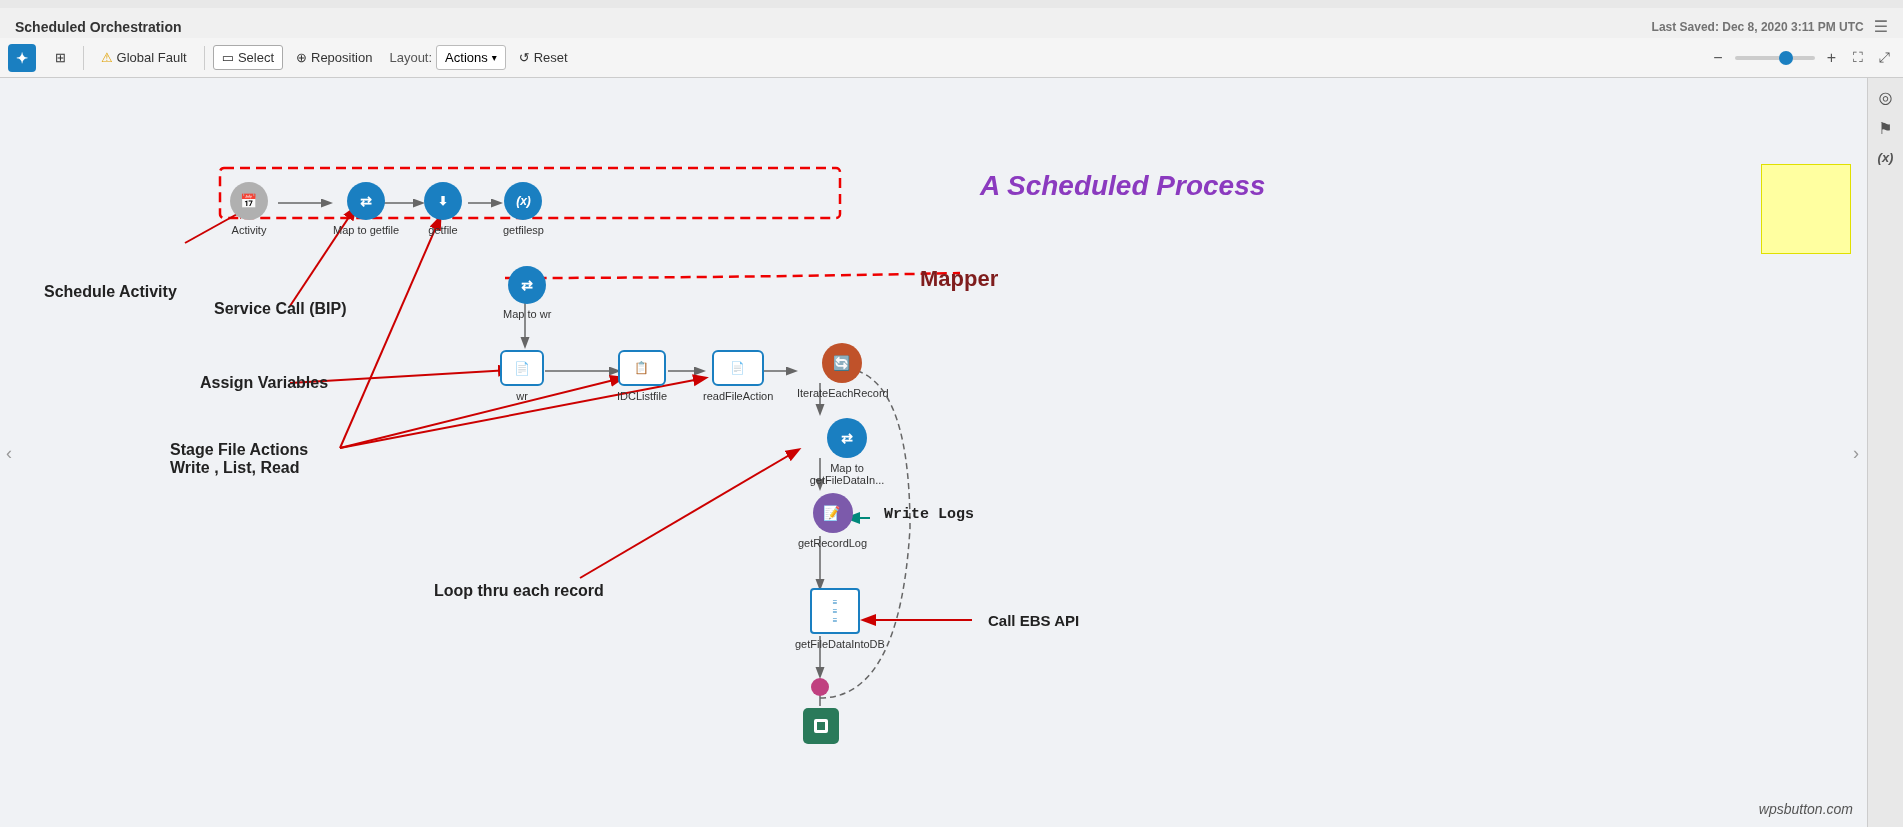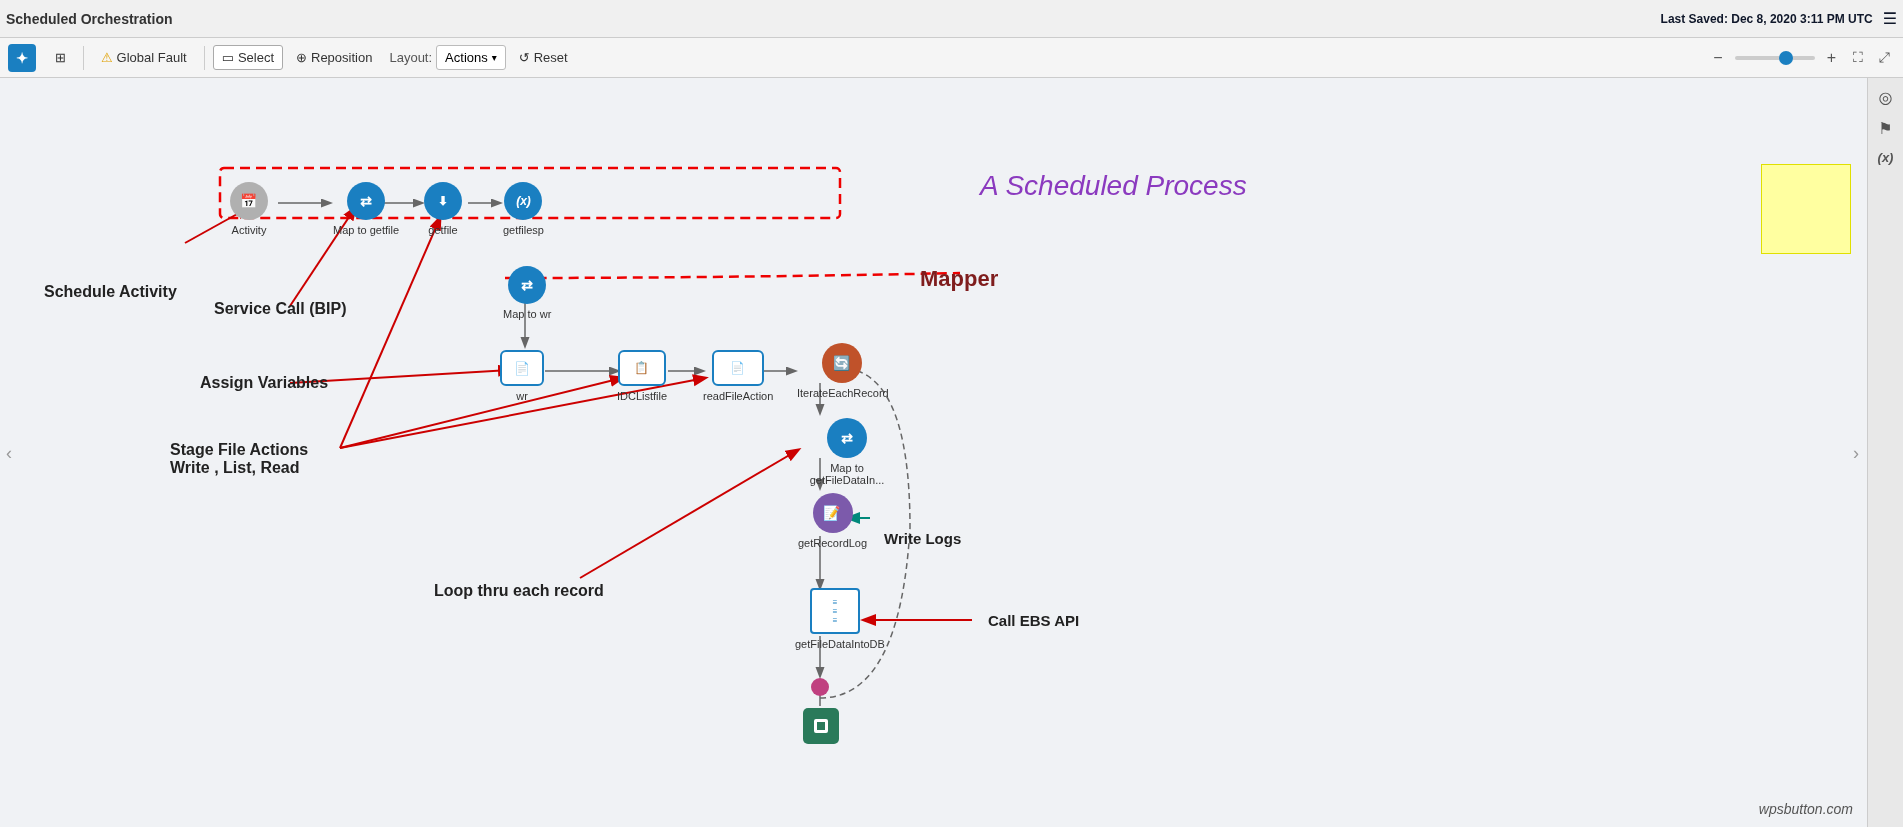--- a/index.html
+++ b/index.html
@@ -1,26 +1,26 @@
 <!DOCTYPE html>
 <html><head>
   <meta charset="utf-8">
   <style>
     * { box-sizing: border-box; margin: 0; padding: 0; }
     body { font-family: Arial, sans-serif; background: #e8e8e8; width: 1903px; height: 827px; overflow: hidden; position: relative; }
 
     
     #topbar {
-      position: absolute; top: 0; left: 0; right: 0; height: 38px;
+      position: absolute; top: 8px; left: 0; right: 0; height: 38px;
       background: #f0f0f0; border-bottom: 1px solid #ccc;
       display: flex; align-items: center; justify-content: space-between;
-      padding: 0 6px; font-size: 13px;
+      padding: 0 15px; font-size: 13px;
     }
     #topbar-left { font-weight: 600; color: #333; font-size: 14px; }
-    #topbar-right { display: flex; align-items: center; gap: 10px; color: #0f172a; font-size: 12px; }
+    #topbar-right { display: flex; align-items: center; gap: 10px; color: #737373; font-size: 12px; }
     #topbar-right .last-saved { font-size: 12px; }
     #topbar-right .last-saved span { font-weight: bold; }
     #menu-icon { cursor: pointer; font-size: 16px; }
 
     
     #toolbar {
       position: absolute; top: 38px; left: 0; right: 0; height: 40px;
       background: #f5f5f5; border-bottom: 1px solid #ccc;
       display: flex; align-items: center; padding: 0 8px; gap: 4px;
     }
@@ -104,21 +104,21 @@
 
     
     #svg-overlay {
       position: absolute; top: 0; left: 0; width: 100%; height: 100%;
       pointer-events: none;
     }
 
     
     .main-title {
       position: absolute; top: 90px; left: 980px;
-      font-size: 28px; font-weight: normal; color: #8b3abf;
+      font-size: 28px; font-weight: bold; color: #8b3abf;
       font-style: italic; text-align: center; line-height: 1.3;
       pointer-events: none;
     }
 
     
     .sticky-note {
       position: absolute; background: #ffffa0; border: 1px solid #e0e000;
       width: 90px; height: 90px; top: 88px; right: 50px;
     }
 
@@ -369,21 +369,21 @@
 
   <div class="annotation annotation-bold" style="left:200px;top:296px;">Assign Variables</div>
 
   <div class="annotation annotation-bold" style="left:170px;top:363px;">
     <div>Stage File Actions</div>
     <div>Write , List, Read</div>
   </div>
 
   <div class="annotation annotation-bold" style="left:434px;top:504px;">Loop thru each record</div>
 
-  <div class="write-logs-label annotation-bold" style="left:884px;top:452px;">Write Logs</div>
+  <div class="write-logs-label annotation-bold" style="left:884px;top:428px;font-family:Liberation Mono, monospace;">Write Logs</div>
 
   <div class="call-ebs-label annotation-bold" style="left:988px;top:534px;">Call EBS API</div>
 
   <div class="mapper-label" style="position:absolute;left:920px;top:188px;">Mapper</div>
 
   <div class="main-title">
     <div>A Scheduled Process</div>
   </div>
 
   <div class="sticky-note" style="right:52px;top:86px;"></div>

